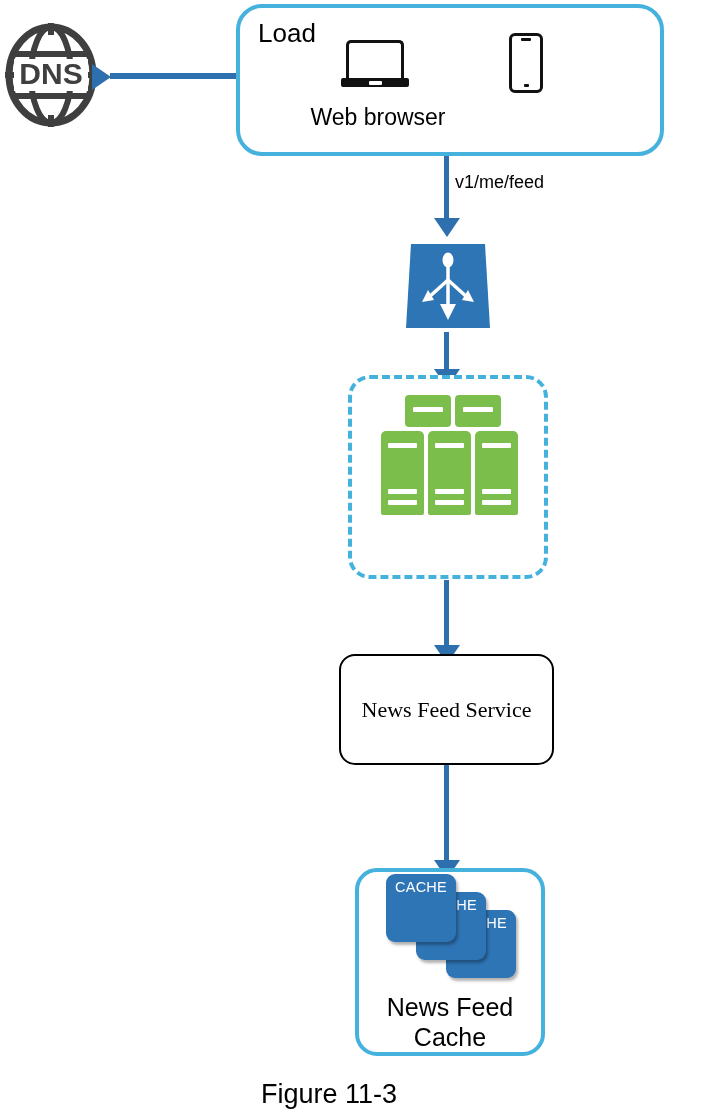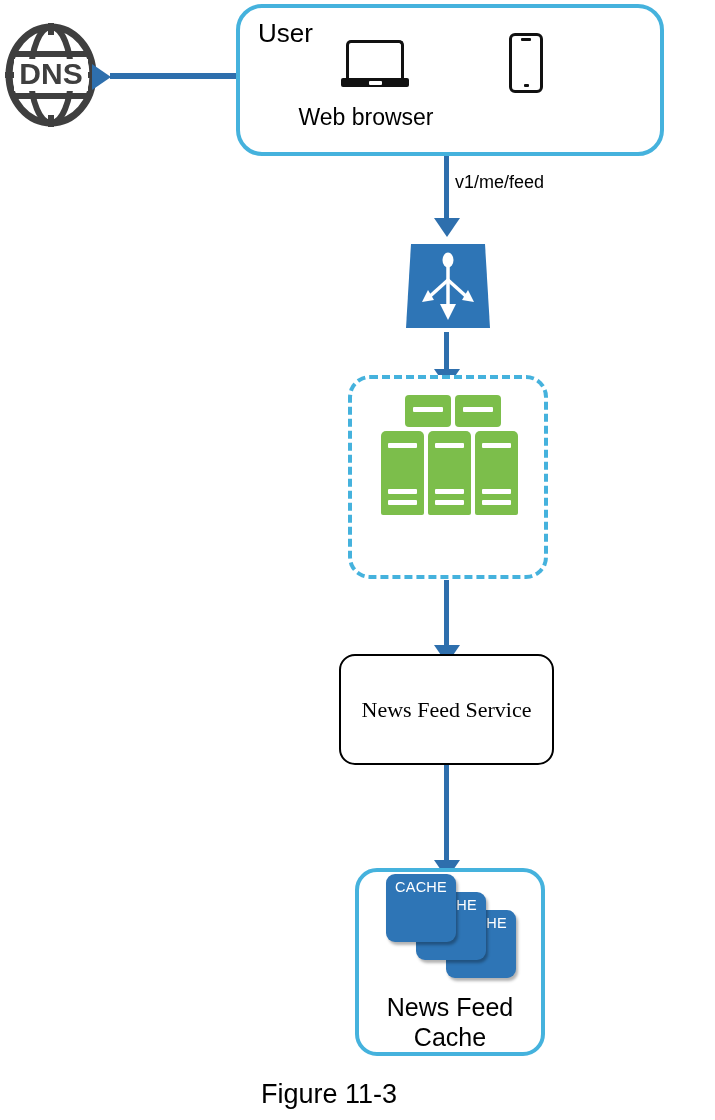--- a/index.html
+++ b/index.html
@@ -46,21 +46,21 @@
   }
   #user-title {
     left: 258px;
     top: 18px;
     font-size: 26px;
   }
   .device-label {
     font-size: 23px;
     text-align: center;
   }
-  #web-browser-label { left: 288px; top: 104px; width: 156px; }
+  #web-browser-label { left: 300px; top: 104px; width: 156px; }
   #mobile-app-label   { left: 461px; top: 104px; width: 150px; }
 
   
   #laptop-icon { left: 341px; top: 40px; width: 68px; height: 50px; }
   #laptop-screen {
     left: 5px; top: 0; width: 58px; height: 38px;
     border: 3.5px solid #111; border-bottom: none;
     border-radius: 5px 5px 0 0; box-sizing: border-box;
   }
   #laptop-base {
@@ -219,21 +219,21 @@
       <line x1="80" y1="52" x2="92" y2="52" stroke="#3f3f3f" stroke-width="6"></line>
       <rect x="9" y="36" width="74" height="32" fill="#ffffff"></rect>
       <text x="46" y="61" text-anchor="middle" font-family="Liberation Sans, sans-serif" font-size="30" font-weight="bold" fill="#3f3f3f">DNS</text>
     </svg>
   </div>
 
   <div class="abs arrow-line" id="dns-arrow-line"></div>
   <div class="abs arrow-head left" id="dns-arrow-head"></div>
 
   <div class="abs" id="user-box"></div>
-  <div class="abs label-sans" id="user-title">User</div>
+  <div class="abs label-sans" id="user-title">Load</div>
 
   <div class="abs" id="laptop-icon">
     <div class="abs" id="laptop-screen"></div>
     <div class="abs" id="laptop-base"></div>
     <div class="abs" id="laptop-notch"></div>
   </div>
   <div class="abs label-sans device-label" id="web-browser-label">Web browser</div>
 
   <div class="abs" id="phone-icon">
     <div class="abs" id="phone-body"></div>

